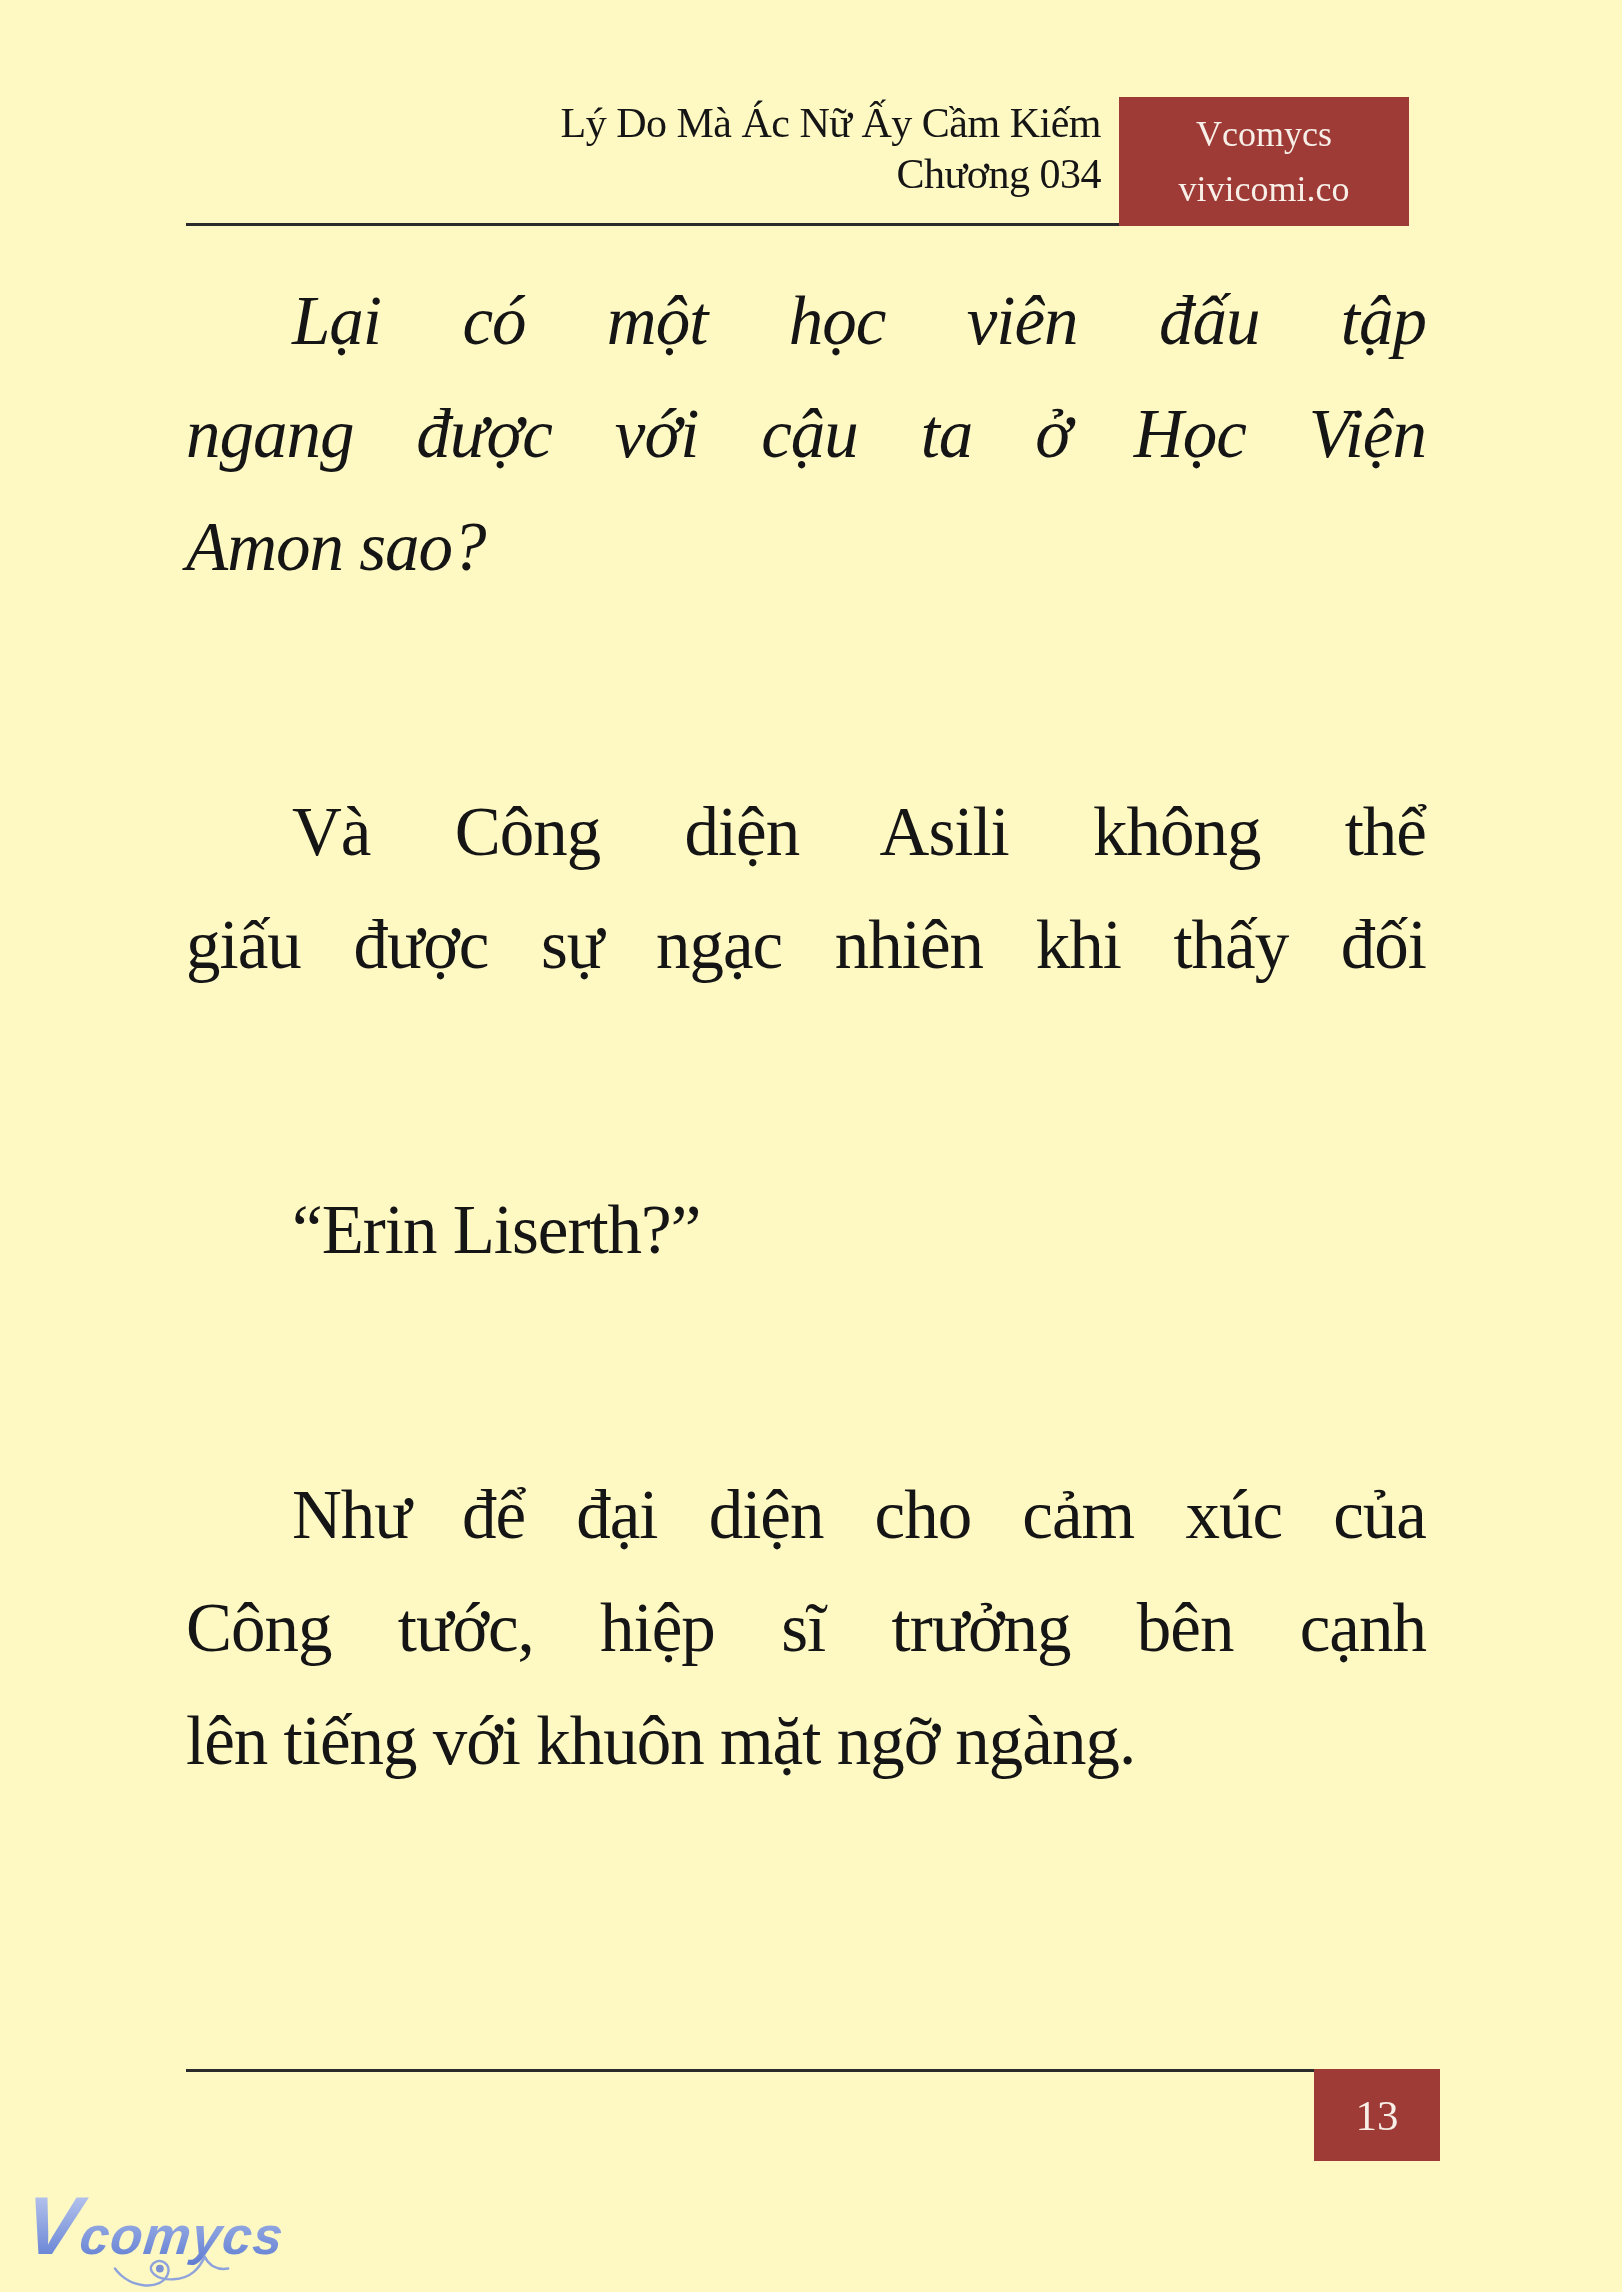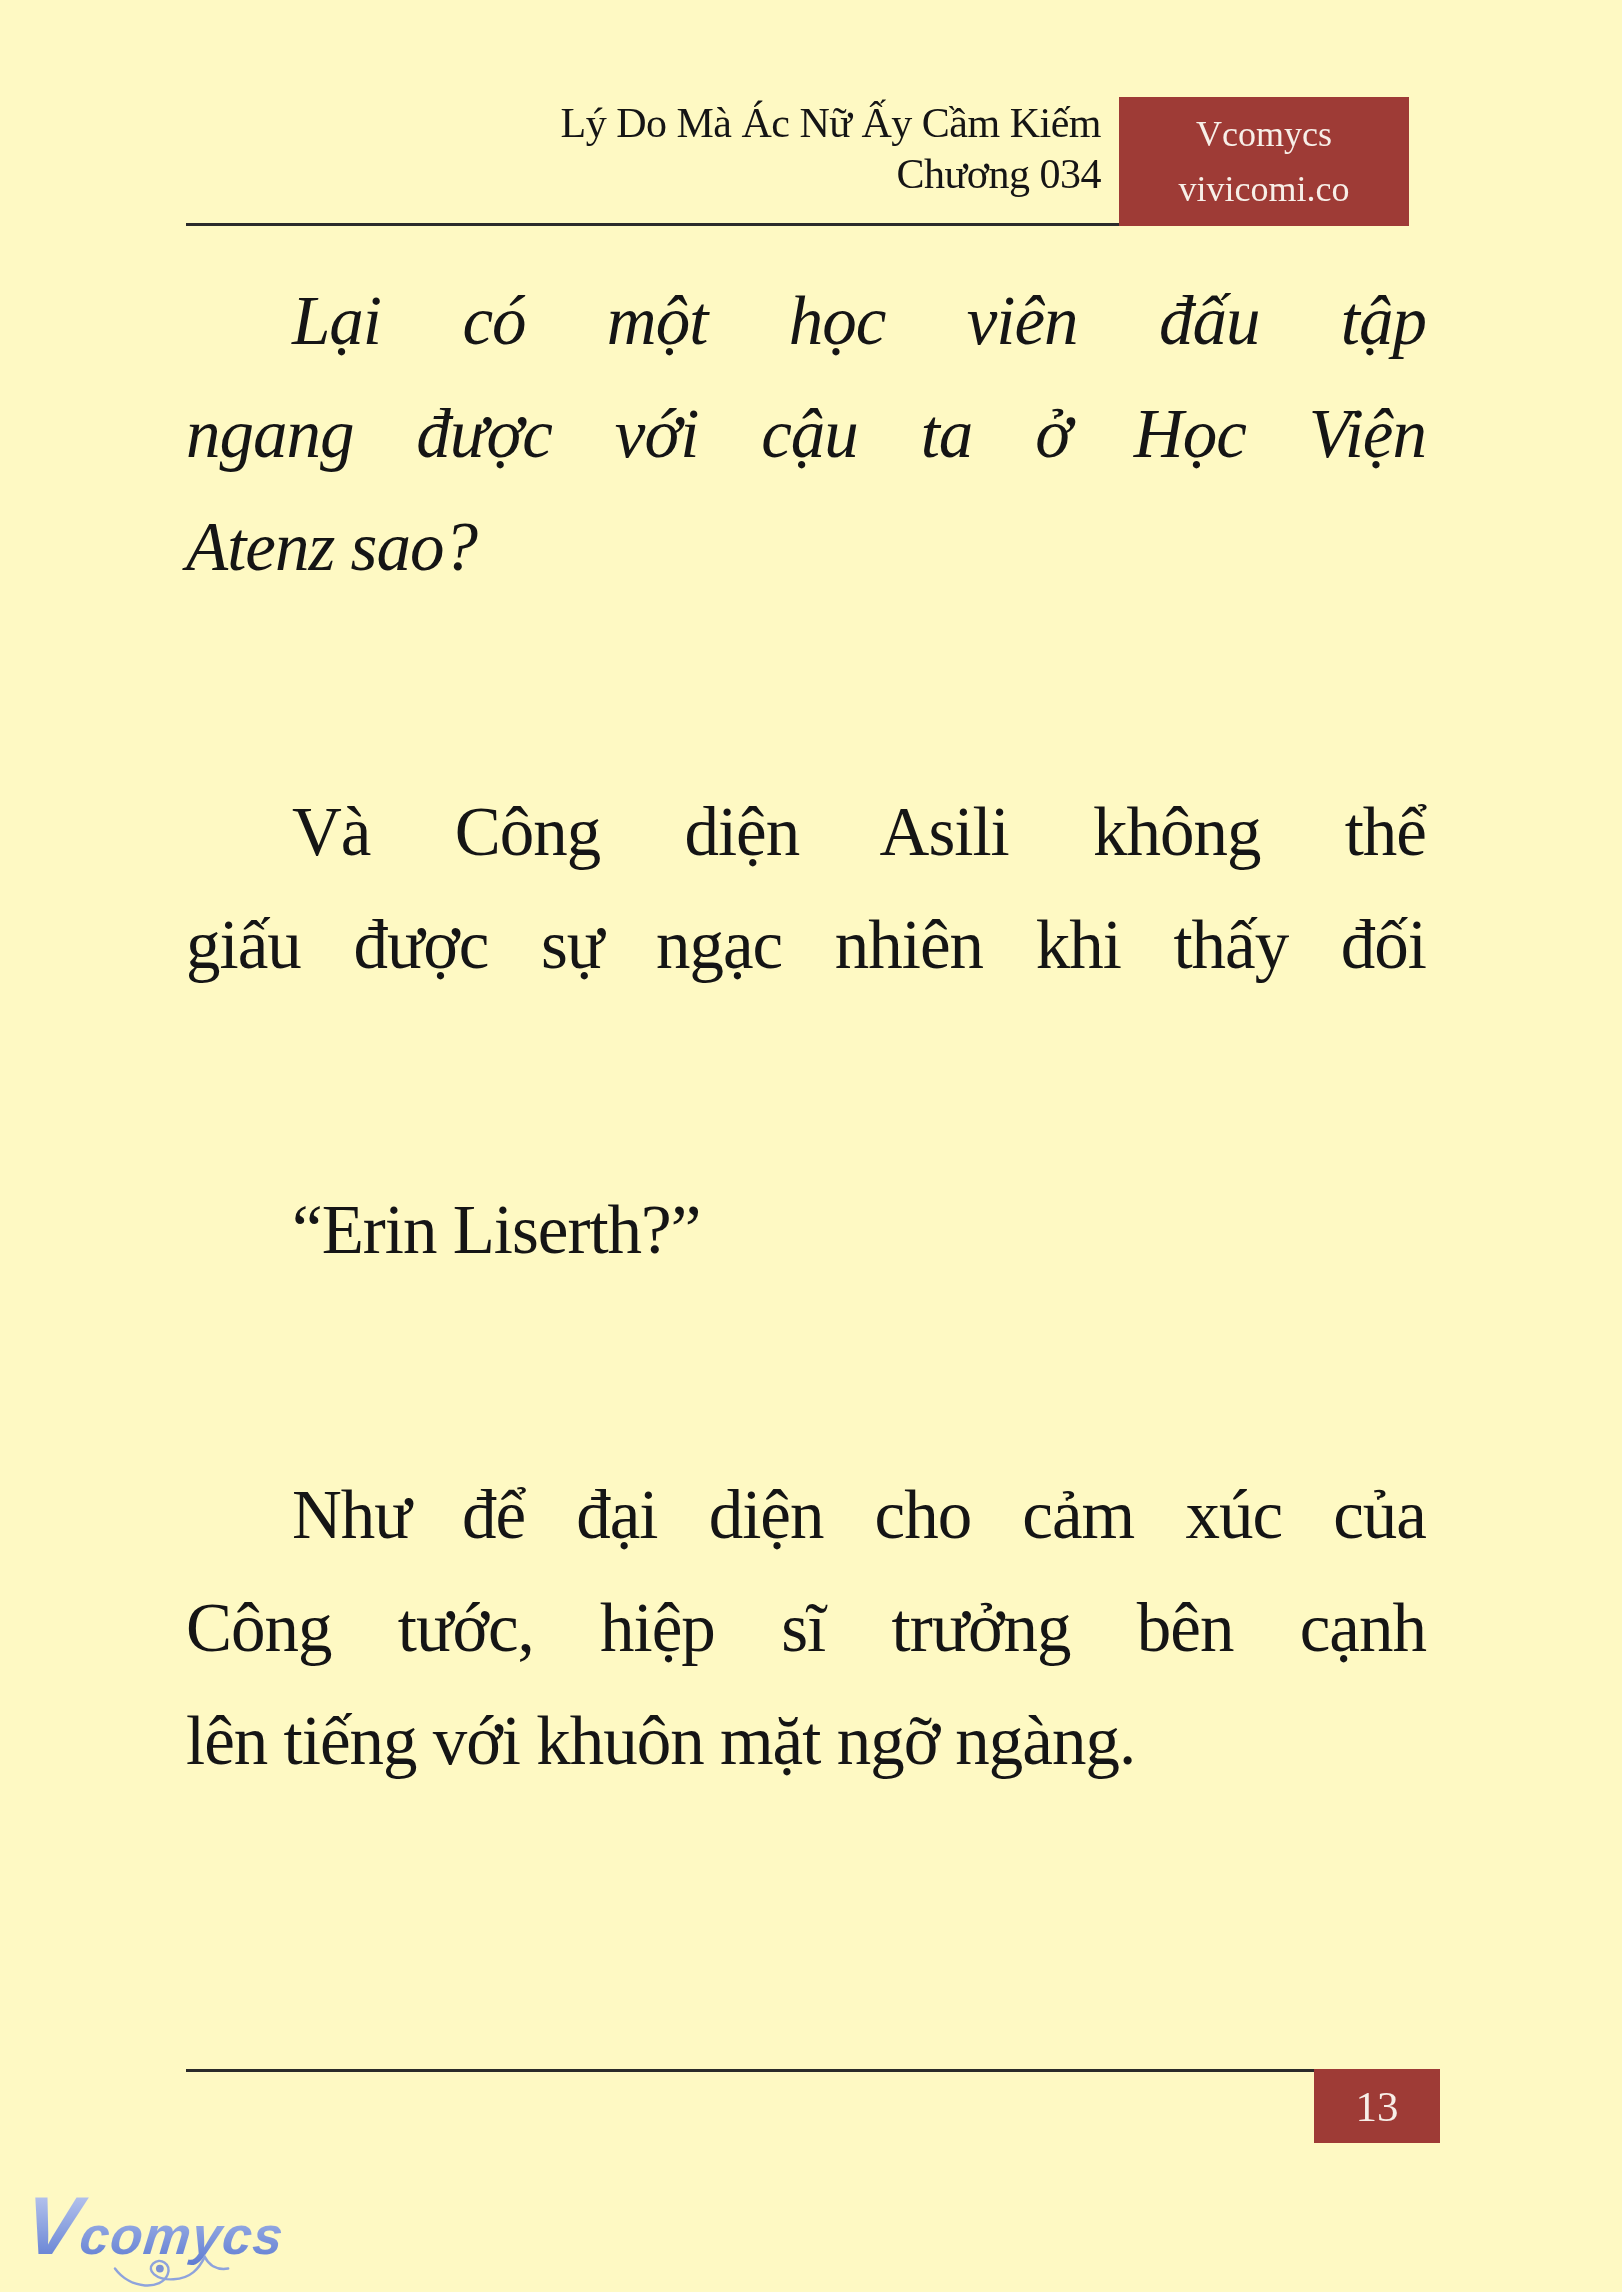--- a/index.html
+++ b/index.html
@@ -84,21 +84,21 @@
   .footer-sep {
     padding:0 13.7px;
     font-weight:300;
     color:#1a1a1a;
     font-size:45px;
   }
   .footer-note { color:#151515; }
   .page-number-badge {
     position:absolute;
     left:1314px; top:2069px;
-    width:126px; height:74px;
+    width:126px; height:92px;
     background:var(--badge-red);
     color:var(--badge-fg);
     display:flex;
     align-items:center;
     justify-content:center;
     font-size:43px;
     z-index:2;
   }
 
   
@@ -140,21 +140,21 @@
     <div>Vcomycs</div>
     <div>vivicomi.co</div>
   </div>
 
   <div class="header-rule"></div>
 
   <div class="page-body">
       <div class="para italic">
         <div class="line j ind">Lại có một học viên đấu tập</div>
         <div class="line j">ngang được với cậu ta ở Học Viện</div>
-        <div class="line">Atenz sao?</div>
+        <div class="line">Amon sao?</div>
       </div>
       <div class="para">
         <div class="line j ind">Và Công diện Asili không thể</div>
         <div class="line j">giấu được sự ngạc nhiên khi thấy đối</div>
       </div>
       <div class="para">
         <div class="line ind">“Erin Liserth?”</div>
       </div>
       <div class="para">
         <div class="line j ind">Như để đại diện cho cảm xúc của</div>

